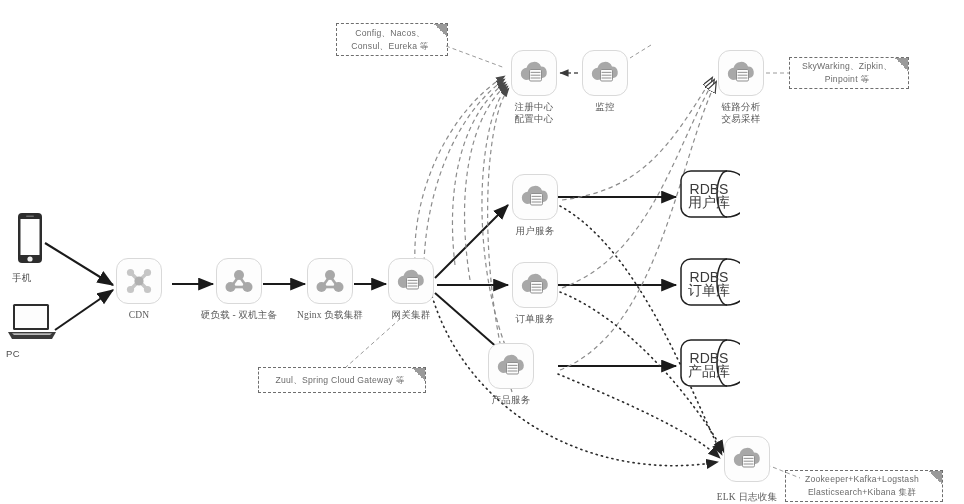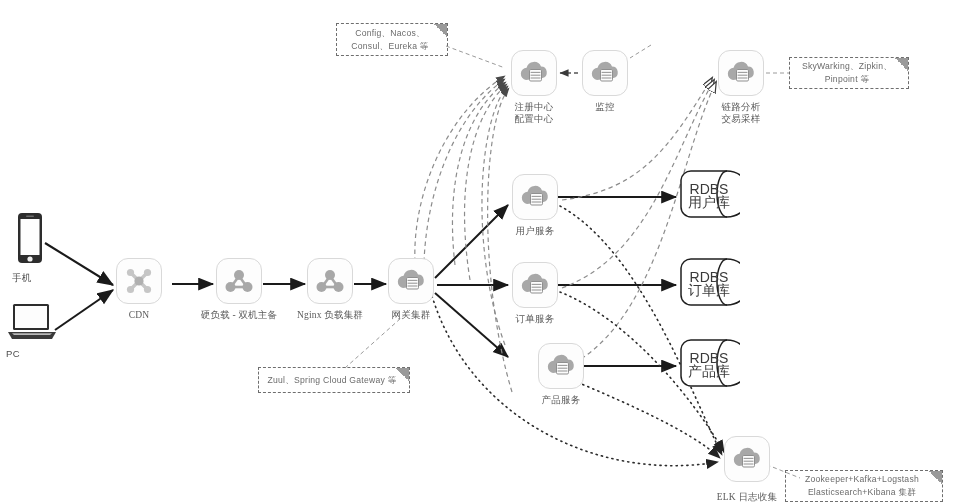--- a/index.html
+++ b/index.html
@@ -320,21 +320,21 @@
         <g stroke="#9a9a9a" stroke-width="1.1">
           <line x1="13.6" y1="13.4" x2="23.4" y2="13.4"></line>
           <line x1="13.6" y1="16.2" x2="23.4" y2="16.2"></line>
           <line x1="13.6" y1="19.0" x2="23.4" y2="19.0"></line>
         </g>
       </svg>
     </div>
     <span class="caption">订单服务</span>
   </div>
 
-  <div class="node" style="left:536px;top:343px;width:50px;">
+  <div class="node" style="left:486px;top:343px;width:50px;">
     <div class="chip">
       <svg width="34" height="28" viewBox="0 0 34 28">
         <path d="M9,21 a6.2,6.2 0 0 1 0.6,-12.3 a7.6,7.6 0 0 1 14.4,-1.2 a5.9,5.9 0 0 1 1.4,11.6 z" fill="#a8a8a8"></path>
         <rect x="12.5" y="10.5" width="12" height="11.5" rx="1.3" fill="#fcfcfc" stroke="#8f8f8f" stroke-width="1"></rect>
         <g stroke="#9a9a9a" stroke-width="1.1">
           <line x1="13.6" y1="13.4" x2="23.4" y2="13.4"></line>
           <line x1="13.6" y1="16.2" x2="23.4" y2="16.2"></line>
           <line x1="13.6" y1="19.0" x2="23.4" y2="19.0"></line>
         </g>
       </svg>
@@ -390,21 +390,21 @@
 Consul、Eureka 等</span>
   </div>
 
 
   <div class="note" style="left:789px;top:57px;width:120px;height:32px;border:1.2px dashed #6e6e6e;">
     <span class="fold"></span>
     <span>SkyWarking、Zipkin、
 Pinpoint 等</span>
   </div>
 
-  <div class="note" style="left:258px;top:367px;width:152px;height:26px;border:1.2px dashed #6e6e6e;">
+  <div class="note" style="left:258px;top:367px;width:168px;height:26px;border:1.2px dashed #6e6e6e;">
     <span class="fold"></span>
     <span>Zuul、Spring Cloud Gateway 等</span>
   </div>
 
   <div class="note" style="left:785px;top:470px;width:158px;height:32px;border:1.2px dashed #6e6e6e;">
     <span class="fold"></span>
     <span>Zookeeper+Kafka+Logstash
 Elasticsearch+Kibana 集群</span>
   </div>
 

